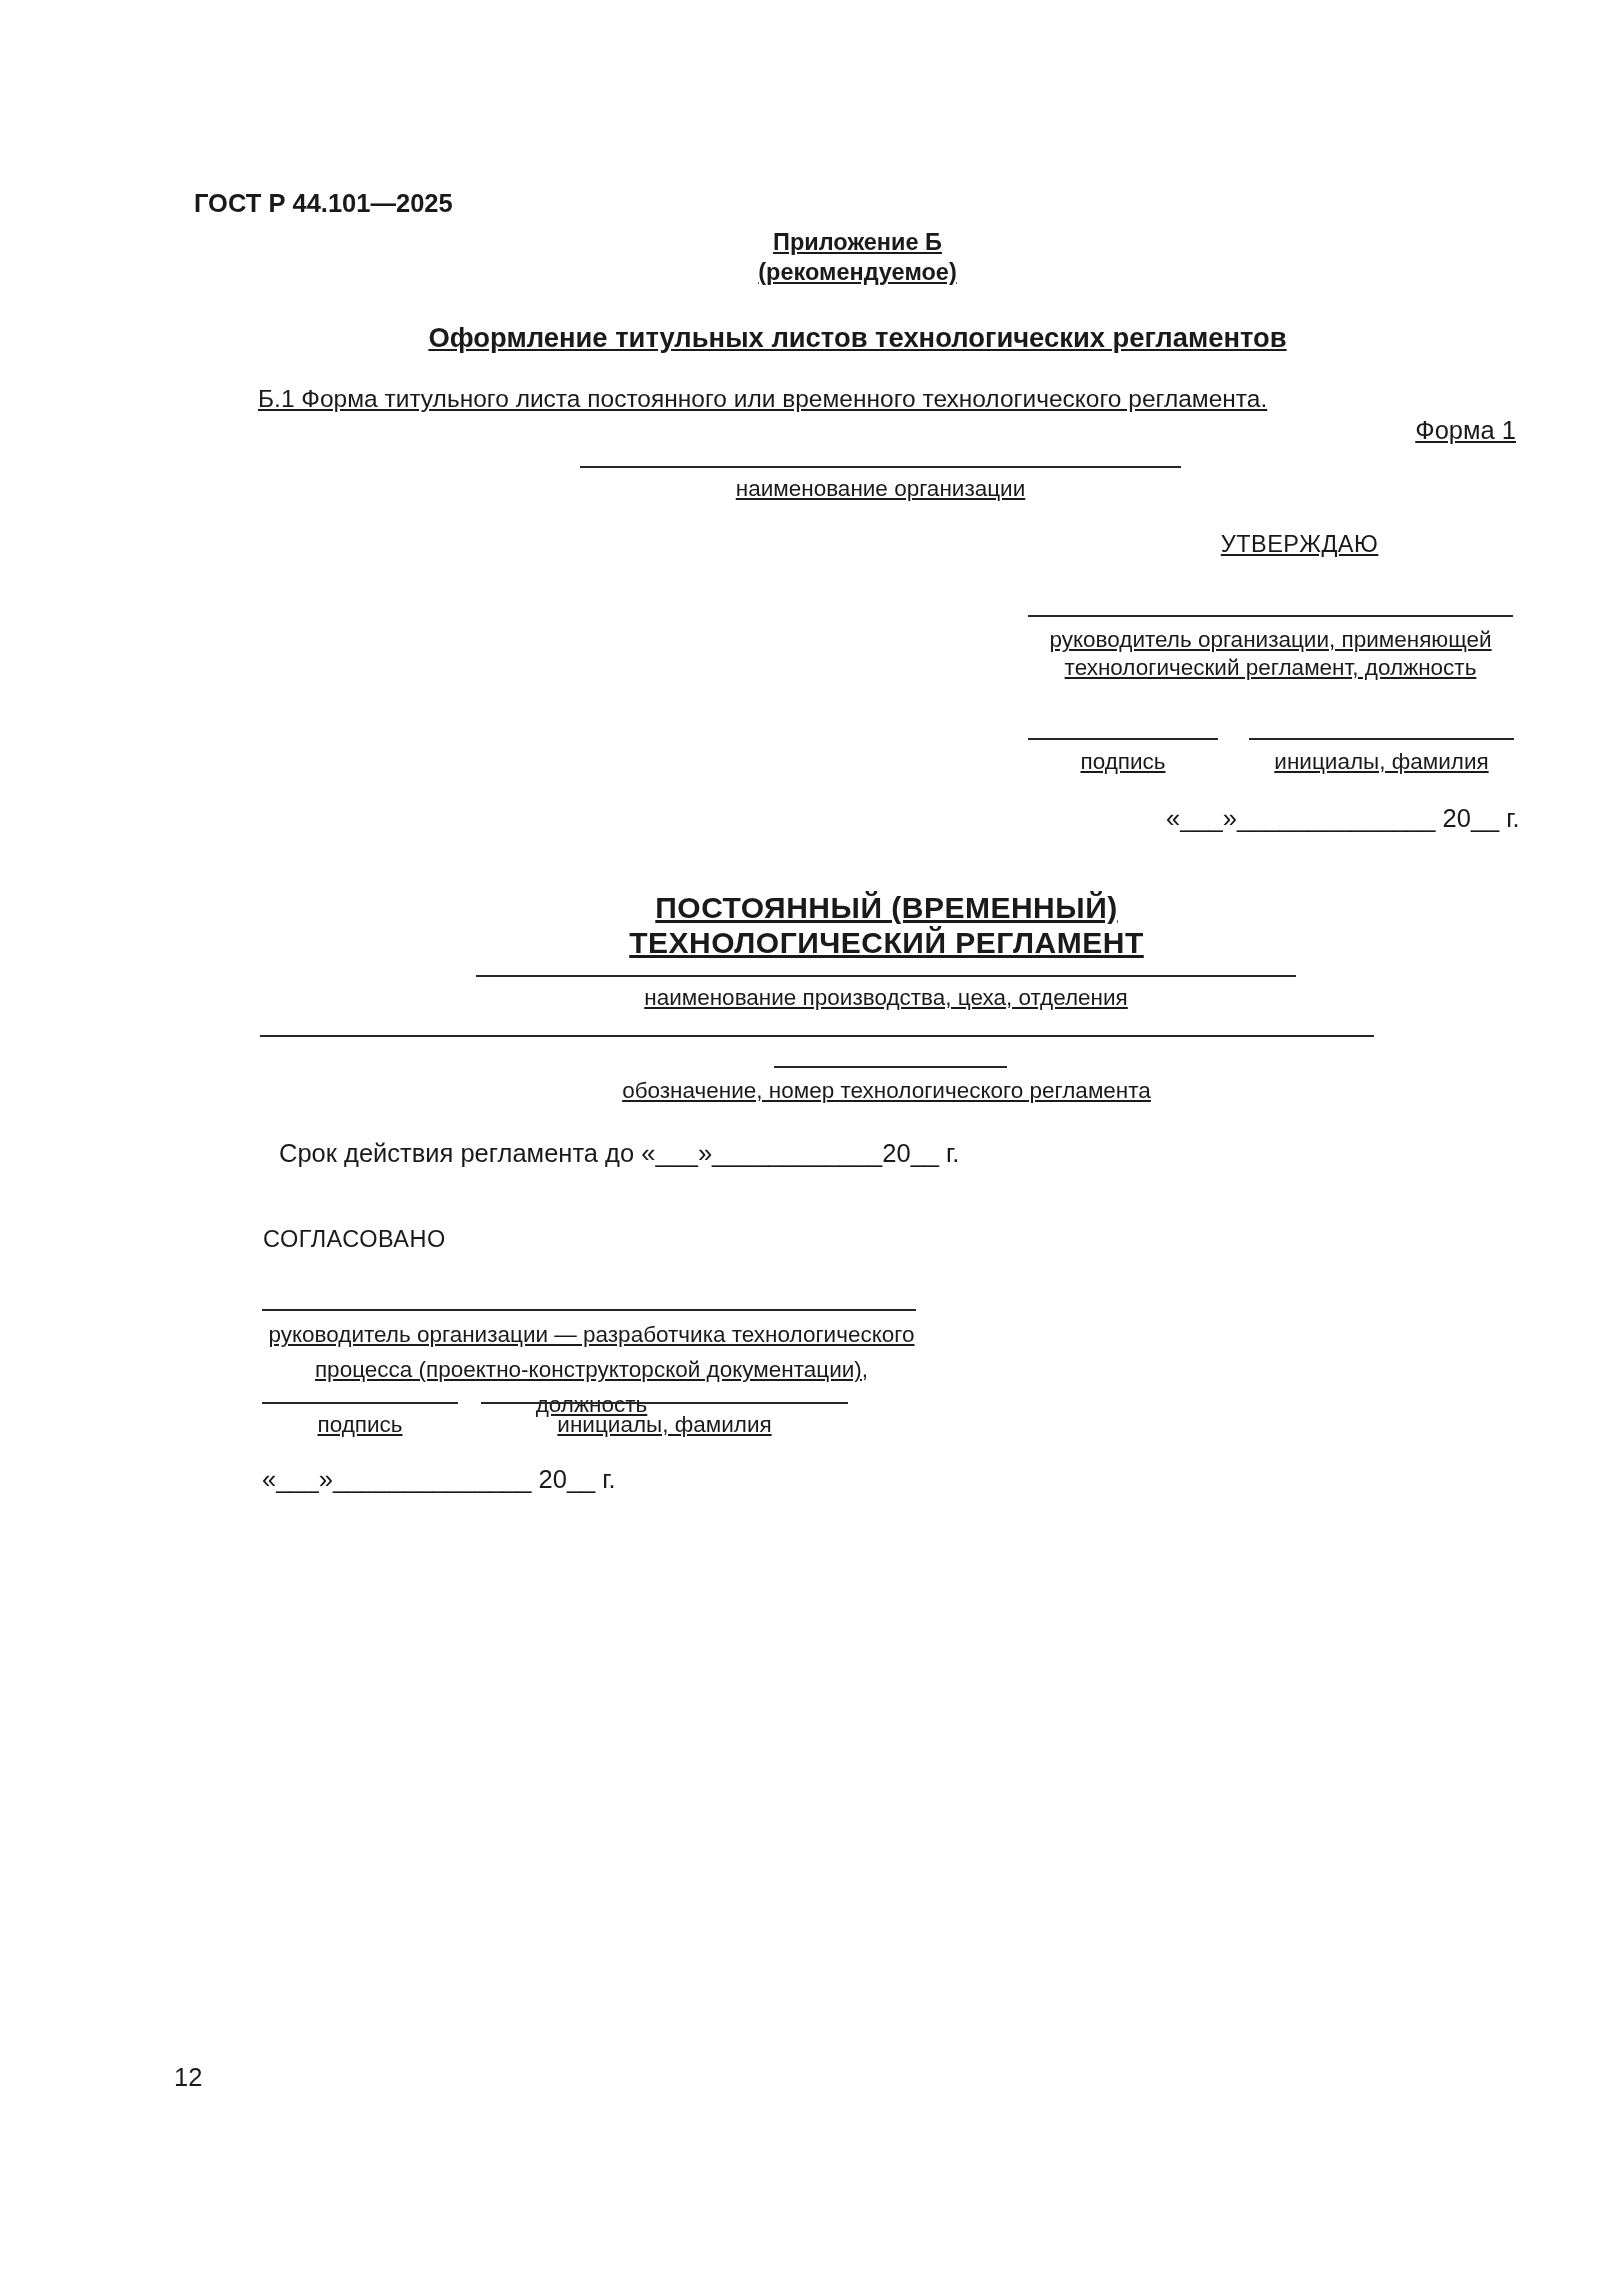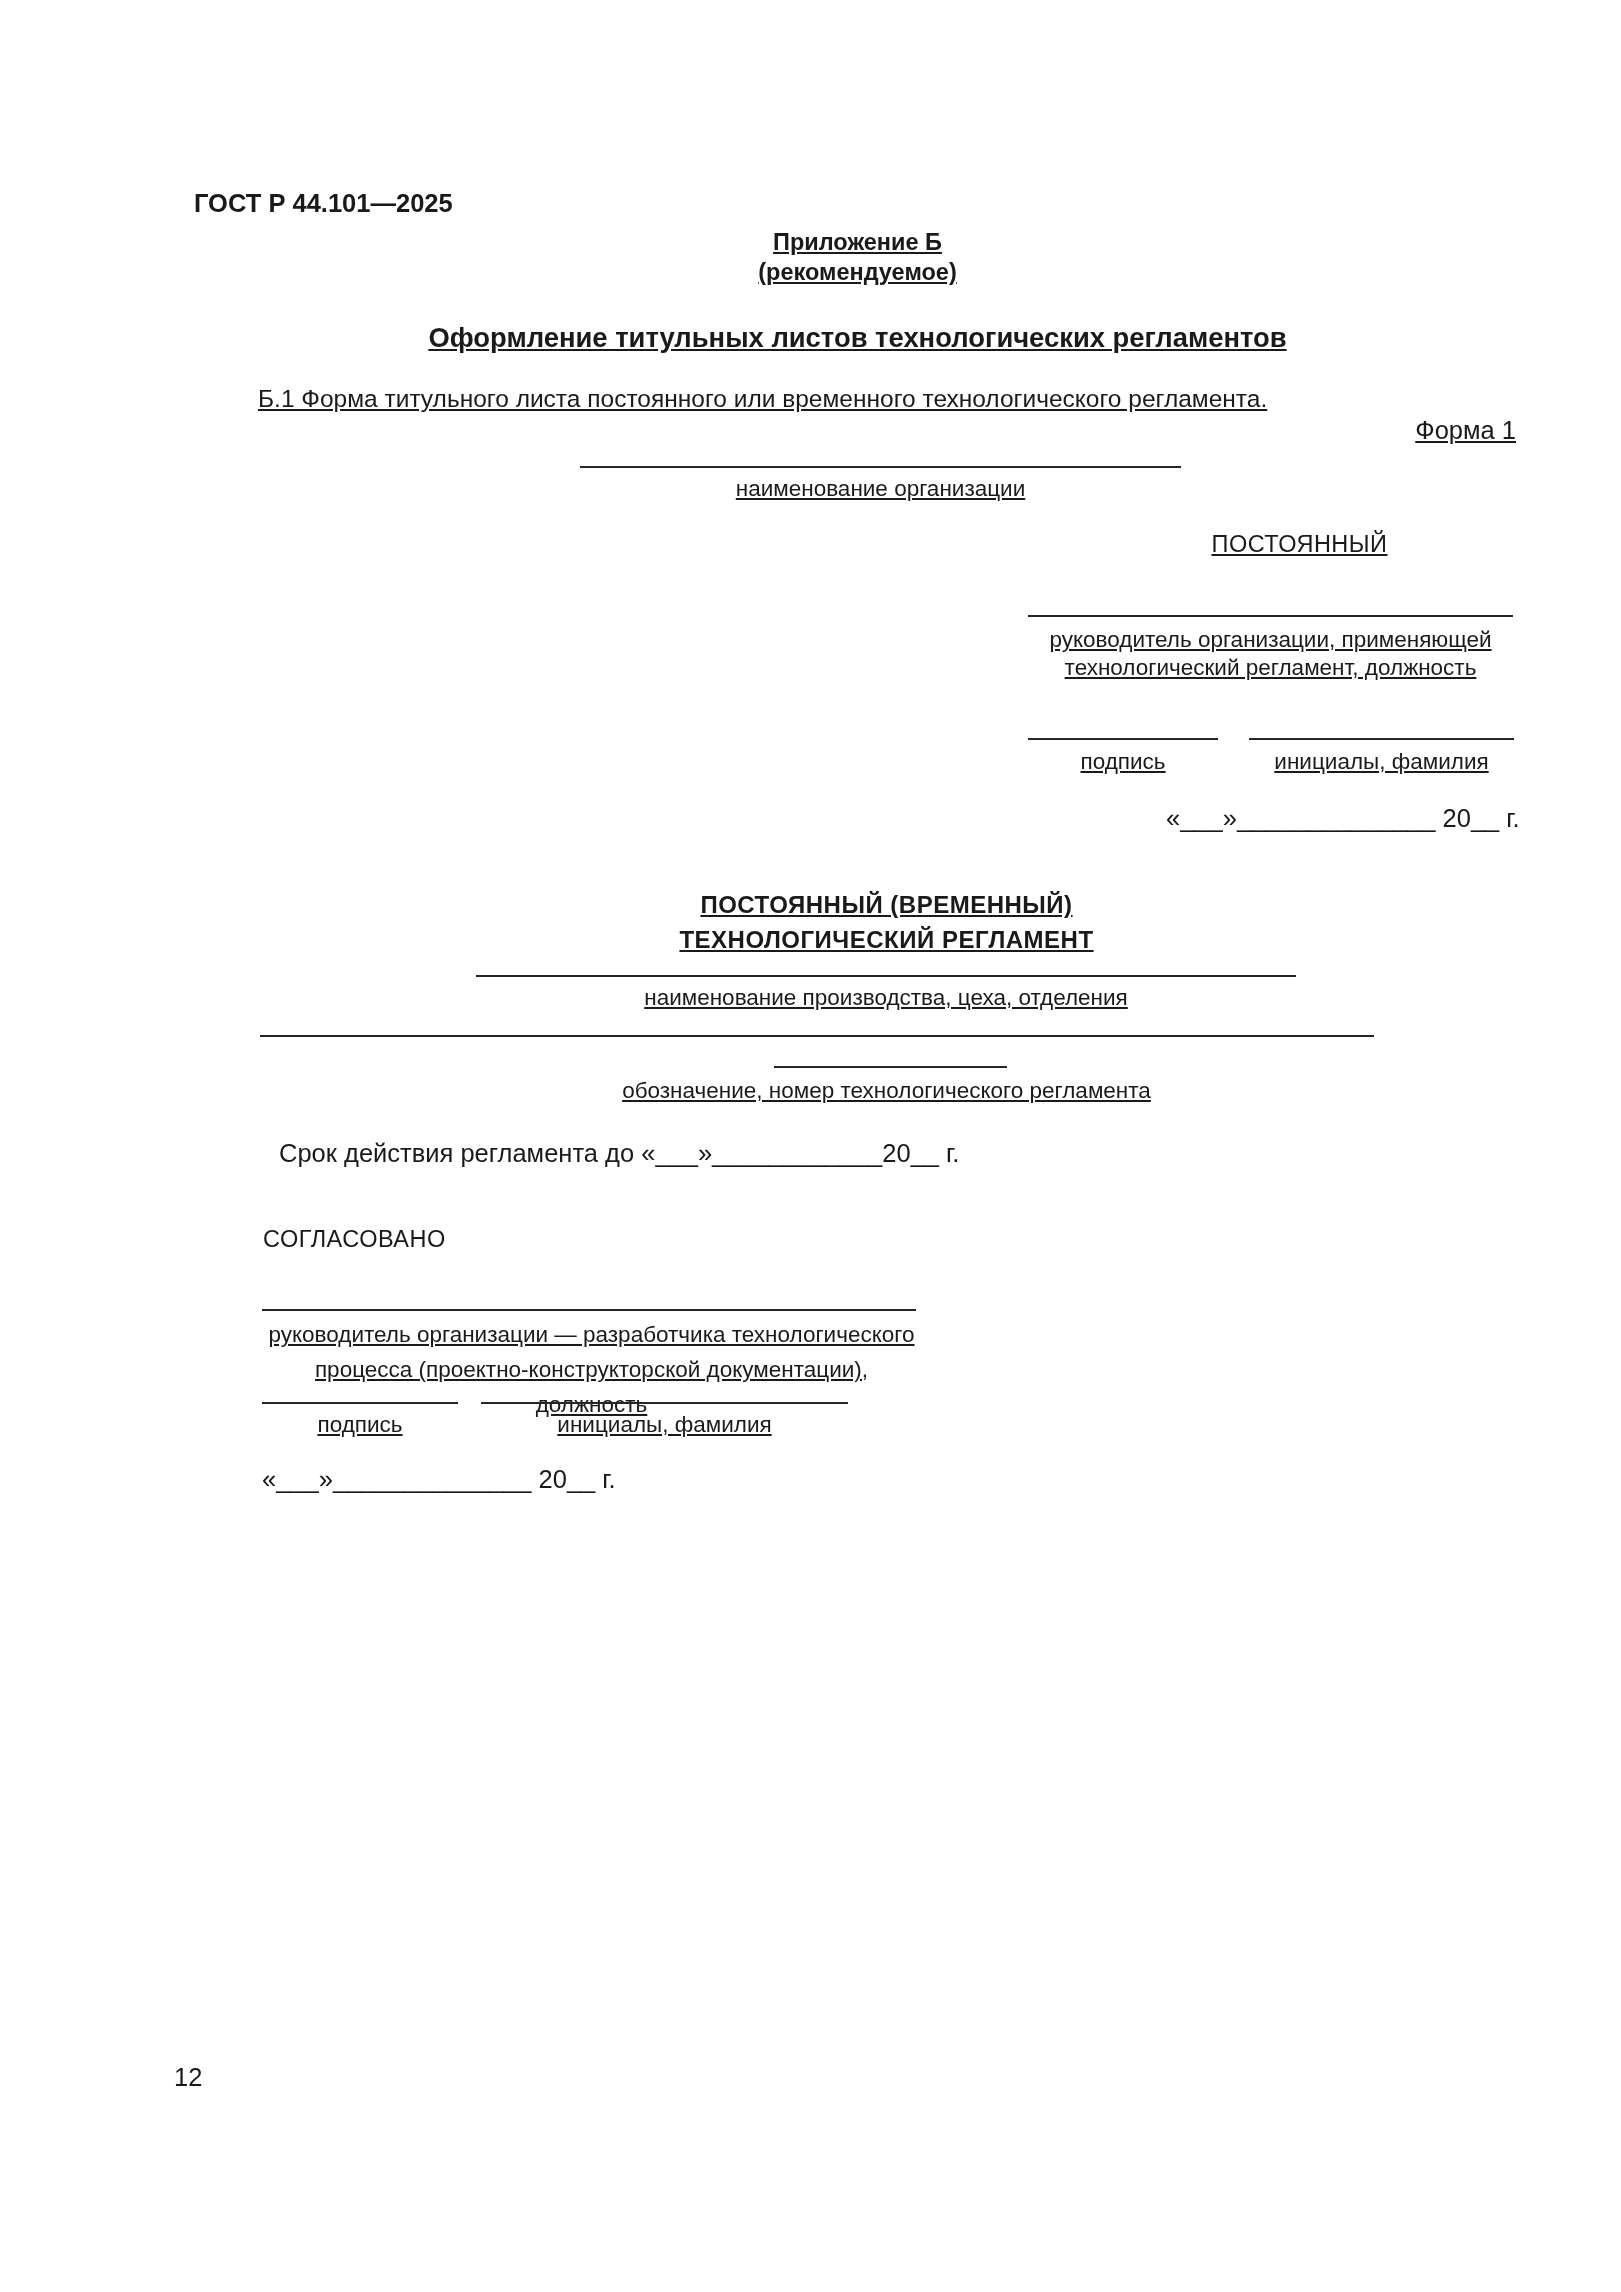--- a/index.html
+++ b/index.html
@@ -14,21 +14,21 @@
   .t{position:absolute;white-space:nowrap;line-height:1.22;}
   .wrap{position:absolute;line-height:1.22;text-decoration:underline;}
   .c{text-align:center;}
   .r{text-align:right;}
   .b{font-weight:bold;}
   .fs-head{font-size:25.5px;}
   .fs-app{font-size:23.5px;}
   .fs-title{font-size:27.4px;}
   .fs-body{font-size:25.5px;}
   .fs-clause{font-size:24.5px;}
-  .fs-doc{font-size:24px;letter-spacing:0.5px;}
+  .fs-doc{font-size:30px;letter-spacing:0.5px;}
   .fs-cap{font-size:22.5px;}
   .rule{position:absolute;height:2px;background:#262626;}
 </style>
 </head>
 <body>
 
 <div class="page">
 
   <div class="t b fs-head" style="left:194px;top:188px;">ГОСТ Р 44.101—2025</div>
 
@@ -36,21 +36,21 @@
   <div class="wrap c b fs-app" style="left:196px;top:258px;width:1323px;">(рекомендуемое)</div>
   <div class="wrap c b fs-title" style="left:196px;top:321px;width:1323px;">Оформление титульных листов технологических регламентов</div>
 
   <div class="t fs-clause" style="left:258px;top:384px;text-decoration:underline;">Б.1 Форма титульного листа постоянного или временного технологического регламента.</div>
 
   <div class="wrap r fs-body" style="left:212px;top:415px;width:1304px;">Форма 1</div>
 
   <div class="rule" style="left:580px;top:466px;width:601px;"></div>
   <div class="wrap c fs-cap" style="left:580px;top:475px;width:601px;">наименование организации</div>
 
-  <div class="wrap c fs-app" style="left:1057px;top:530px;width:485px;letter-spacing:0.5px;">ПОСТОЯННЫЙ</div>
+  <div class="wrap c fs-app" style="left:1057px;top:530px;width:485px;letter-spacing:0.5px;">УТВЕРЖДАЮ</div>
 
   <div class="rule" style="left:1028px;top:615px;width:485px;"></div>
   <div class="wrap c fs-cap" style="left:1028px;top:626px;width:485px;line-height:28px;">
     <div>руководитель организации, применяющей</div>
     <div>технологический регламент, должность</div>
   </div>
 
   <div class="rule" style="left:1028px;top:738px;width:190px;"></div>
   <div class="rule" style="left:1249px;top:738px;width:265px;"></div>
   <div class="wrap c fs-cap" style="left:1028px;top:748px;width:190px;">подпись</div>

